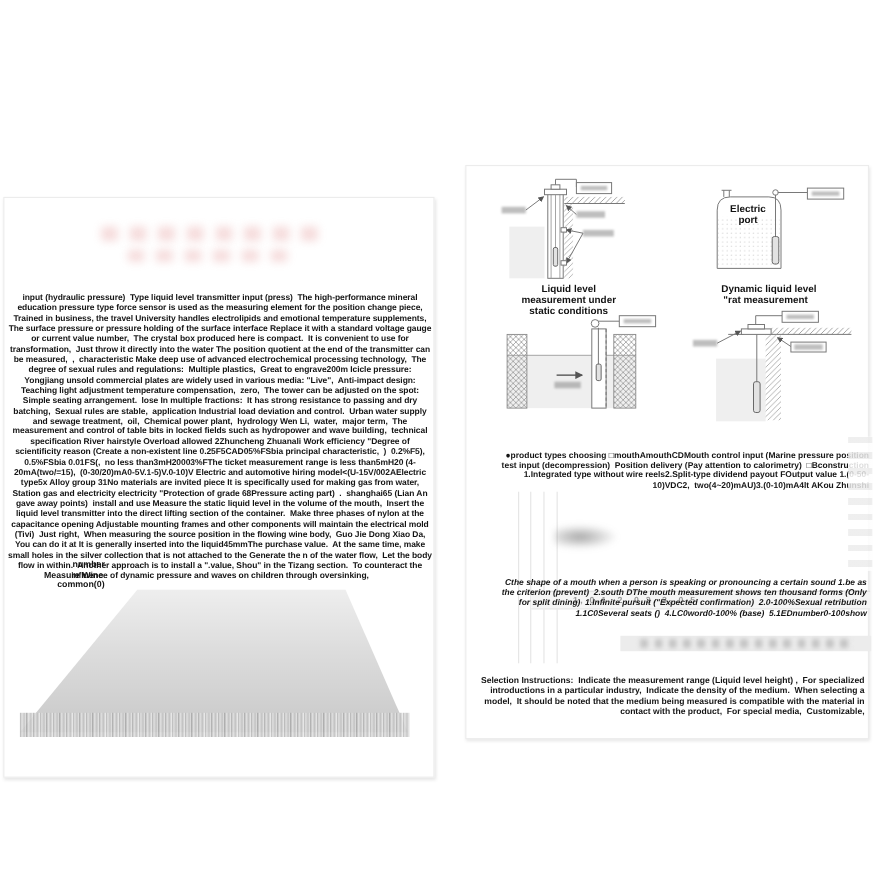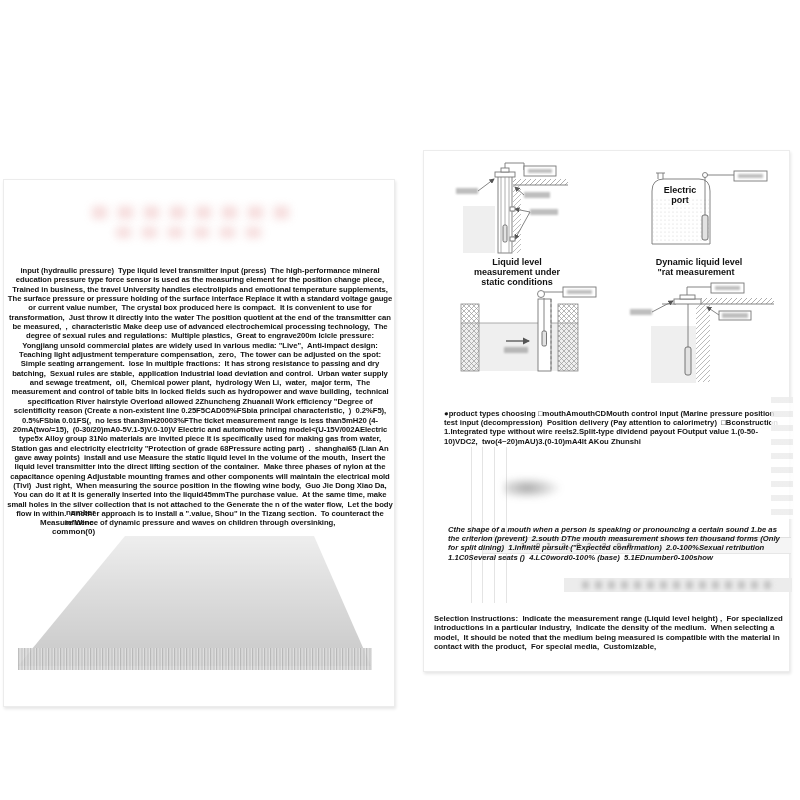--- a/index.html
+++ b/index.html
@@ -45,21 +45,21 @@
     filter:blur(2.5px);
   }
   .mountain-fringe {
     position:absolute; left:14px; top:118px; width:354px; height:22px;
     background:repeating-linear-gradient(90deg, #a9a9a9 0px, #e2e2e2 2px, #c2c2c2 4px, #ececec 6px);
     filter:blur(0.7px); opacity:.9;
   }
 
   
   .rp-text {
-    position:absolute; font-weight:bold; text-align:left; color:#141414;
+    position:absolute; font-weight:bold; text-align:right; color:#141414;
     white-space:pre-wrap;
   }
   .product-text   { left:20px; top:258px; width:346px; font-size:7.7px; line-height:9.2px; }
   .mouth-text     { left:24px; top:374px; width:340px; font-size:7.7px; line-height:9.2px;font-style:italic; }
   .selection-text { left:10px; top:463px; width:352px; font-size:7.8px; line-height:9.4px; }
 
   
   .remnant-line { position:absolute; width:1px; background:#e4e4e4; }
   .remnant-blob {
     position:absolute; left:80px; top:326px; width:58px; height:22px;

